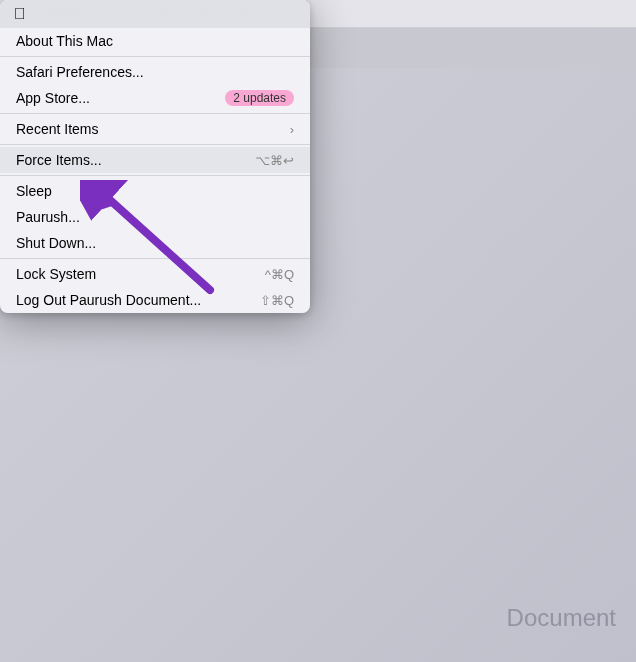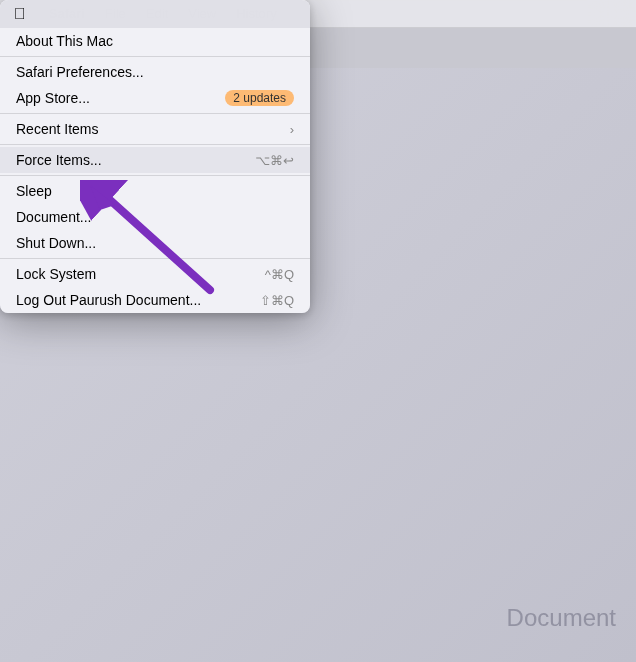--- a/index.html
+++ b/index.html
@@ -102,21 +102,21 @@
 
     .menu-item .item-shortcut {
       color: #888;
       font-size: 13px;
       display: flex;
       align-items: center;
       gap: 1px;
     }
 
     .menu-item .item-badge {
-      background: #fdba74;
+      background: #f9a8d4;
       color: #333;
       font-size: 12px;
       border-radius: 10px;
       padding: 1px 8px;
     }
 
     .menu-item .item-arrow {
       color: #888;
       font-size: 13px;
     }
@@ -207,21 +207,21 @@
     <span class="item-label">Force Items...</span>
     <span class="item-shortcut">⌥⌘↩</span>
   </div>
   <div class="menu-separator"></div>
 
   <div class="menu-item">
     <span class="item-label">Sleep</span>
   </div>
 
   <div class="menu-item">
-    <span class="item-label">Document...</span>
+    <span class="item-label">Paurush...</span>
   </div>
 
   <div class="menu-item">
     <span class="item-label">Shut Down...</span>
   </div>
   <div class="menu-separator"></div>
 
   <div class="menu-item">
     <span class="item-label">Lock System</span>
     <span class="item-shortcut">^⌘Q</span>

